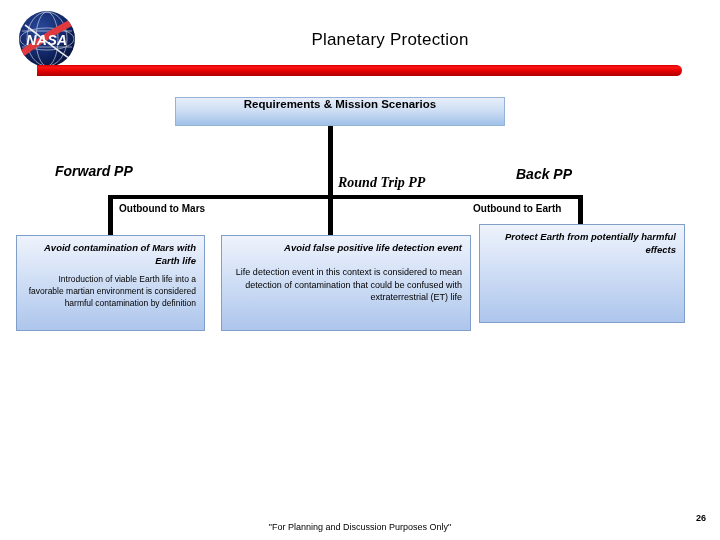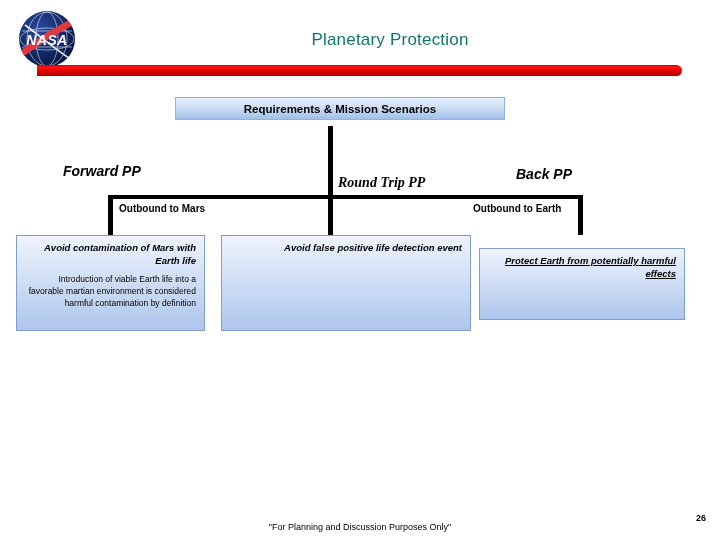--- a/index.html
+++ b/index.html
@@ -28,47 +28,46 @@
   
   .slide-title {
     position: absolute;
     left: 100px;
     top: 30px;
     width: 580px;
     text-align: center;
     font-size: 17px;
     font-weight: normal;
     letter-spacing: 0.2px;
-    color: #0f766e;
+    color: #000000;
   }
 
   
   .red-bar {
     position: absolute;
     left: 37px;
     top: 65px;
     width: 645px;
     height: 11px;
     border-radius: 0 6px 6px 0;
     background: linear-gradient(to bottom,
         #d60000 0%, #ff1414 22%, #e10000 55%, #b00000 100%);
   }
 
   
   .header-box {
     position: absolute;
     left: 175px;
     top: 97px;
     width: 330px;
-    height: 23px;
+    height: 29px;
     box-sizing: border-box;
     border: 1px solid #95b3d7;
     background: linear-gradient(to bottom, #e7eefa 0%, #cfdff4 45%, #9fc0e8 100%);
     display: flex;
-    align-items: center;
     justify-content: center;
     font-size: 11.5px;
     font-weight: bold;
     color: #000000;
   }
 
   
   .line {
     position: absolute;
     background: #000000;
@@ -81,21 +80,21 @@
 
   
   .branch-label {
     position: absolute;
     font-size: 14px;
     font-style: italic;
     font-weight: bold;
     color: #000000;
     white-space: nowrap;
   }
-  .label-forward   { left: 63px;  top: 163px; }
+  .label-forward   { left: 55px;  top: 163px; }
   .label-roundtrip { left: 338px; top: 175px; font-family: Liberation Serif, serif; }
   .label-back      { left: 516px; top: 166px; }
 
   
   .bar-sublabel {
     position: absolute;
     font-size: 10px;
     font-weight: bold;
     color: #000000;
     white-space: nowrap;
@@ -107,21 +106,21 @@
   .content-box {
     position: absolute;
     box-sizing: border-box;
     border: 1px solid #7f9fc9;
     background: linear-gradient(to bottom, #eef3fc 0%, #dbe6f8 30%, #adc6ec 100%);
     padding: 6px 8px 4px 8px;
     text-align: right;
   }
   .box-1 { left: 16px;  top: 235px; width: 189px; height: 96px; }
   .box-2 { left: 221px; top: 235px; width: 250px; height: 96px; padding-left: 9px; }
-  .box-3 { left: 479px; top: 248px; width: 206px; height: 72px; text-decoration: underline; }
+  .box-3 { left: 479px; top: 224px; width: 206px; height: 99px; }
 
   .box-heading {
     font-size: 9.5px;
     font-weight: bold;
     font-style: italic;
     line-height: 1.35;
     color: #000000;
   }
   .box-body {
     margin-top: 5px;
@@ -205,20 +204,21 @@
 <div class="bar-sublabel sub-mars">Outbound to Mars</div>
 <div class="bar-sublabel sub-earth">Outbound to Earth</div>
 
 <div class="content-box box-1">
   <div class="box-heading">Avoid contamination of Mars with Earth life</div>
   <div class="box-body">Introduction of viable Earth life into a favorable martian environment is considered harmful contamination by definition</div>
 </div>
 
 <div class="content-box box-2">
   <div class="box-heading">Avoid false positive life detection event</div>
+  <div class="box-body">Life detection event in this context is considered to mean detection of contamination that could be confused with extraterrestrial (ET) life</div>
 </div>
 
 <div class="content-box box-3">
   <div class="box-heading">Protect Earth from potentially harmful effects</div>
 </div>
 
 <div class="footer-note">"For Planning and Discussion Purposes Only"</div>
 <div class="slide-number">26</div>
 
 </body></html>

